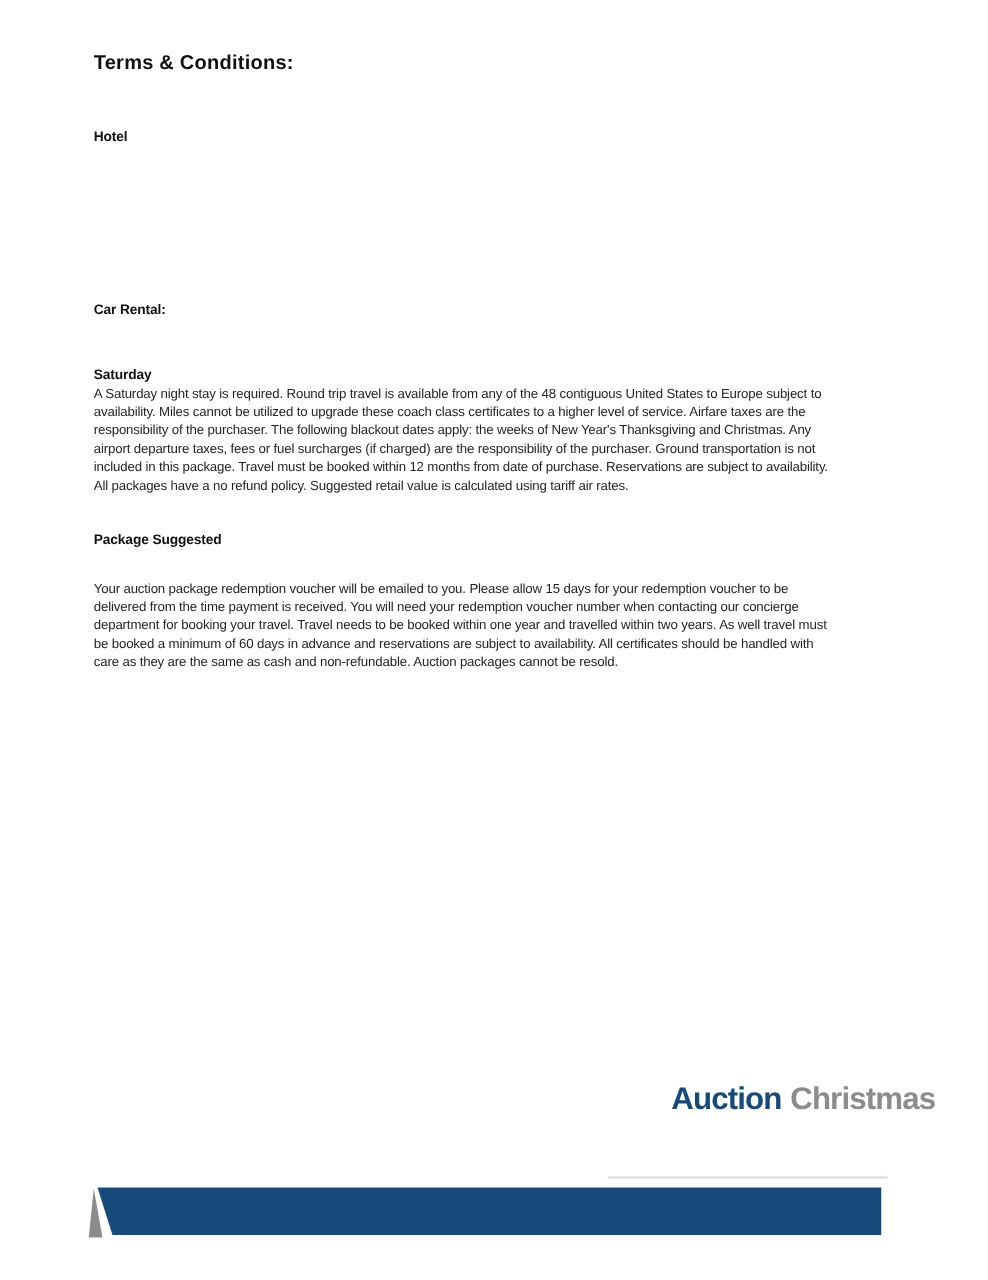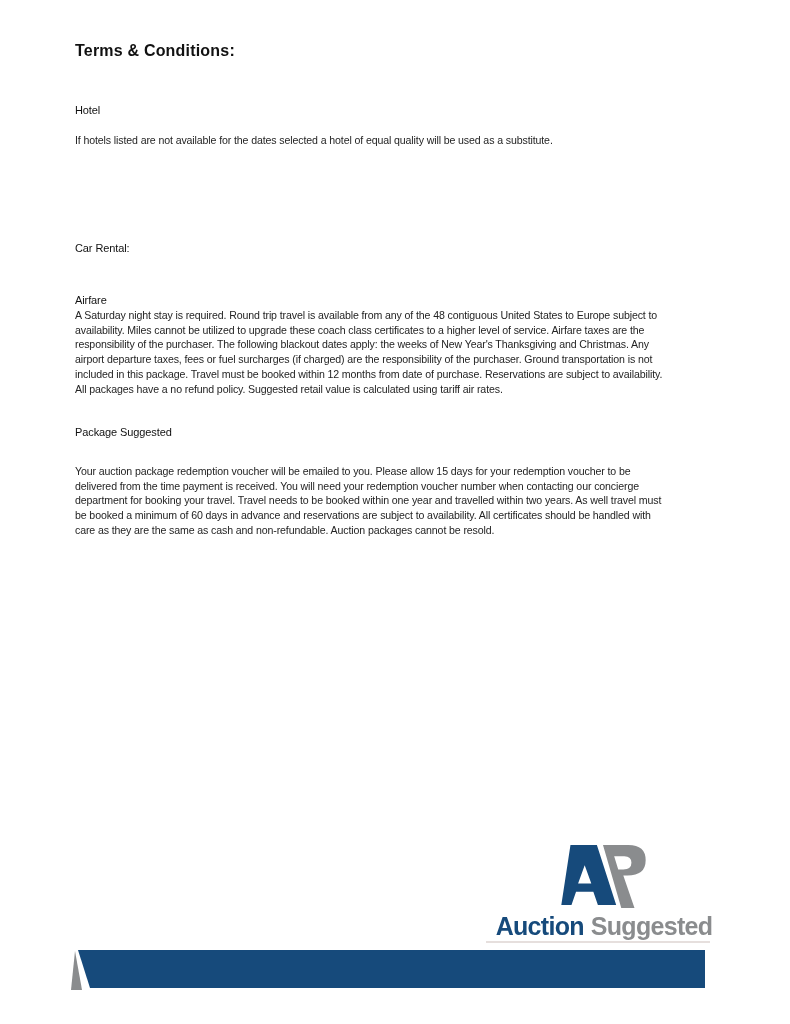--- a/index.html
+++ b/index.html
@@ -19,21 +19,21 @@
     left: 75px; top: 42px;
     font-size: 16px;
     font-weight: bold;
     color: #111111;
     letter-spacing: 0.2px;
   }
   .sec-heading {
     position: absolute;
     left: 75px;
     font-size: 11px;
-    font-weight: normal;
+    font-weight: bold;
     color: #111111;
     letter-spacing: -0.1px;
   }
   .sec-body {
     position: absolute;
     left: 75px;
     font-size: 10.6px;
     line-height: 14.7px;
     letter-spacing: -0.12px;
     white-space: pre;
@@ -44,24 +44,24 @@
   .h-car        { top: 194px; margin-top: 48px; }
   .p-car        { top: 220px; }
   .h-airfare    { top: 294px; }
   .p-airfare    { top: 308px; }
   .h-redeem     { top: 426px; }
   .p-redeem     { top: 448px; margin-top: 16px; }
 
   
   .logo {
     position: absolute;
-    left: 510px; top: 845px;
+    left: 537px; top: 845px;
     width: 188px;
     display: flex;
-    flex-direction: column;
+    flex-direction: row;
     align-items: center;
   }
   .monogram { width: 86px; height: 63px; display: block; }
   .logo-name {
     margin-top: 6px;
     display: flex;
     gap: 7px;
     font-size: 25px;
     font-weight: bold;
     letter-spacing: -0.7px;
@@ -87,25 +87,24 @@
   }
 </style>
 </head>
 <body>
 
 <div class="page">
 
   <div class="doc-title">Terms &amp; Conditions:</div>
 
   <div class="sec-heading h-hotel">Hotel</div>
-  <div class="sec-body p-hotel">If hotels listed are not available for the dates selected a hotel of equal quality will be used as a substitute.</div>
 
   <div class="sec-heading h-car">Car Rental:</div>
 
-  <div class="sec-heading h-airfare">Airfare</div>
+  <div class="sec-heading h-airfare">Saturday</div>
   <div class="sec-body p-airfare">A Saturday night stay is required. Round trip travel is available from any of the 48 contiguous United States to Europe subject to
 availability. Miles cannot be utilized to upgrade these coach class certificates to a higher level of service. Airfare taxes are the
 responsibility of the purchaser. The following blackout dates apply: the weeks of New Year's Thanksgiving and Christmas. Any
 airport departure taxes, fees or fuel surcharges (if charged) are the responsibility of the purchaser. Ground transportation is not
 included in this package. Travel must be booked within 12 months from date of purchase. Reservations are subject to availability.
 All packages have a no refund policy. Suggested retail value is calculated using tariff air rates.</div>
 
   <div class="sec-heading h-redeem">Package Suggested</div>
   <div class="sec-body p-redeem">Your auction package redemption voucher will be emailed to you. Please allow 15 days for your redemption voucher to be
 delivered from the time payment is received. You will need your redemption voucher number when contacting our concierge
@@ -117,21 +116,21 @@
     <svg class="monogram" viewBox="0 0 84 62" aria-hidden="true">
 
       <path fill="#8A8C8E" fill-rule="evenodd" d="M 41,0 L 66,0 Q 83,0 83,15 Q 83,30 65,30 L 61,30 L 72,62 L 59,62 Z
                M 52,11 L 62,11 Q 69,11 69,17.5 Q 69,24 61,24 L 56,24 Z"></path>
 
       <path fill="#164A7B" fill-rule="evenodd" d="M 9,0 L 35,0 L 54,59 L 36,59 L 31.5,46 L 14.5,46 L 10,59 L 0,59 Z
                M 16.5,38 L 29.5,38 L 23,20 Z"></path>
     </svg>
     <div class="logo-name">
       <span class="word-auction">Auction</span>
-      <span class="word-packages">Suggested</span>
+      <span class="word-packages">Christmas</span>
     </div>
   </div>
 
   <div class="footer-divider"></div>
 
   <svg class="footer-art" viewBox="0 0 640 44" preserveAspectRatio="none" aria-hidden="true">
     <polygon points="7,3 14,42 3,42" fill="#8A8C8E"></polygon>
     <polygon points="10,2 637,2 637,40 22,40" fill="#164A7B"></polygon>
   </svg>
 

